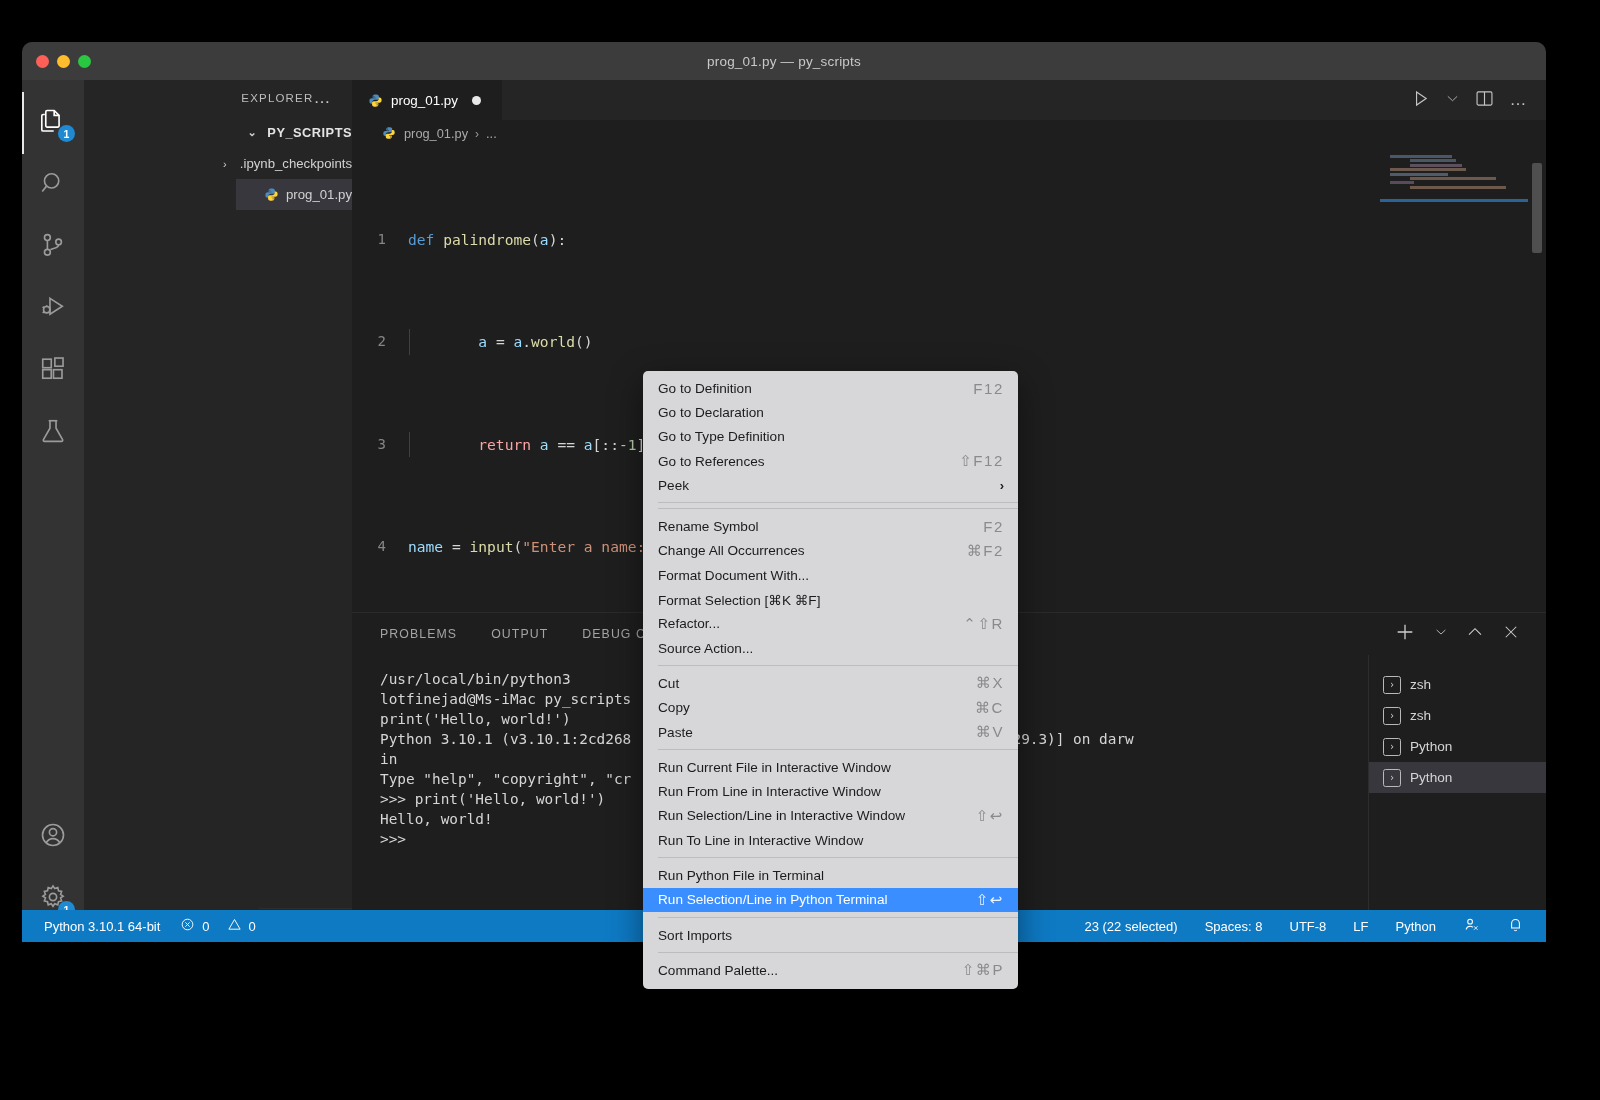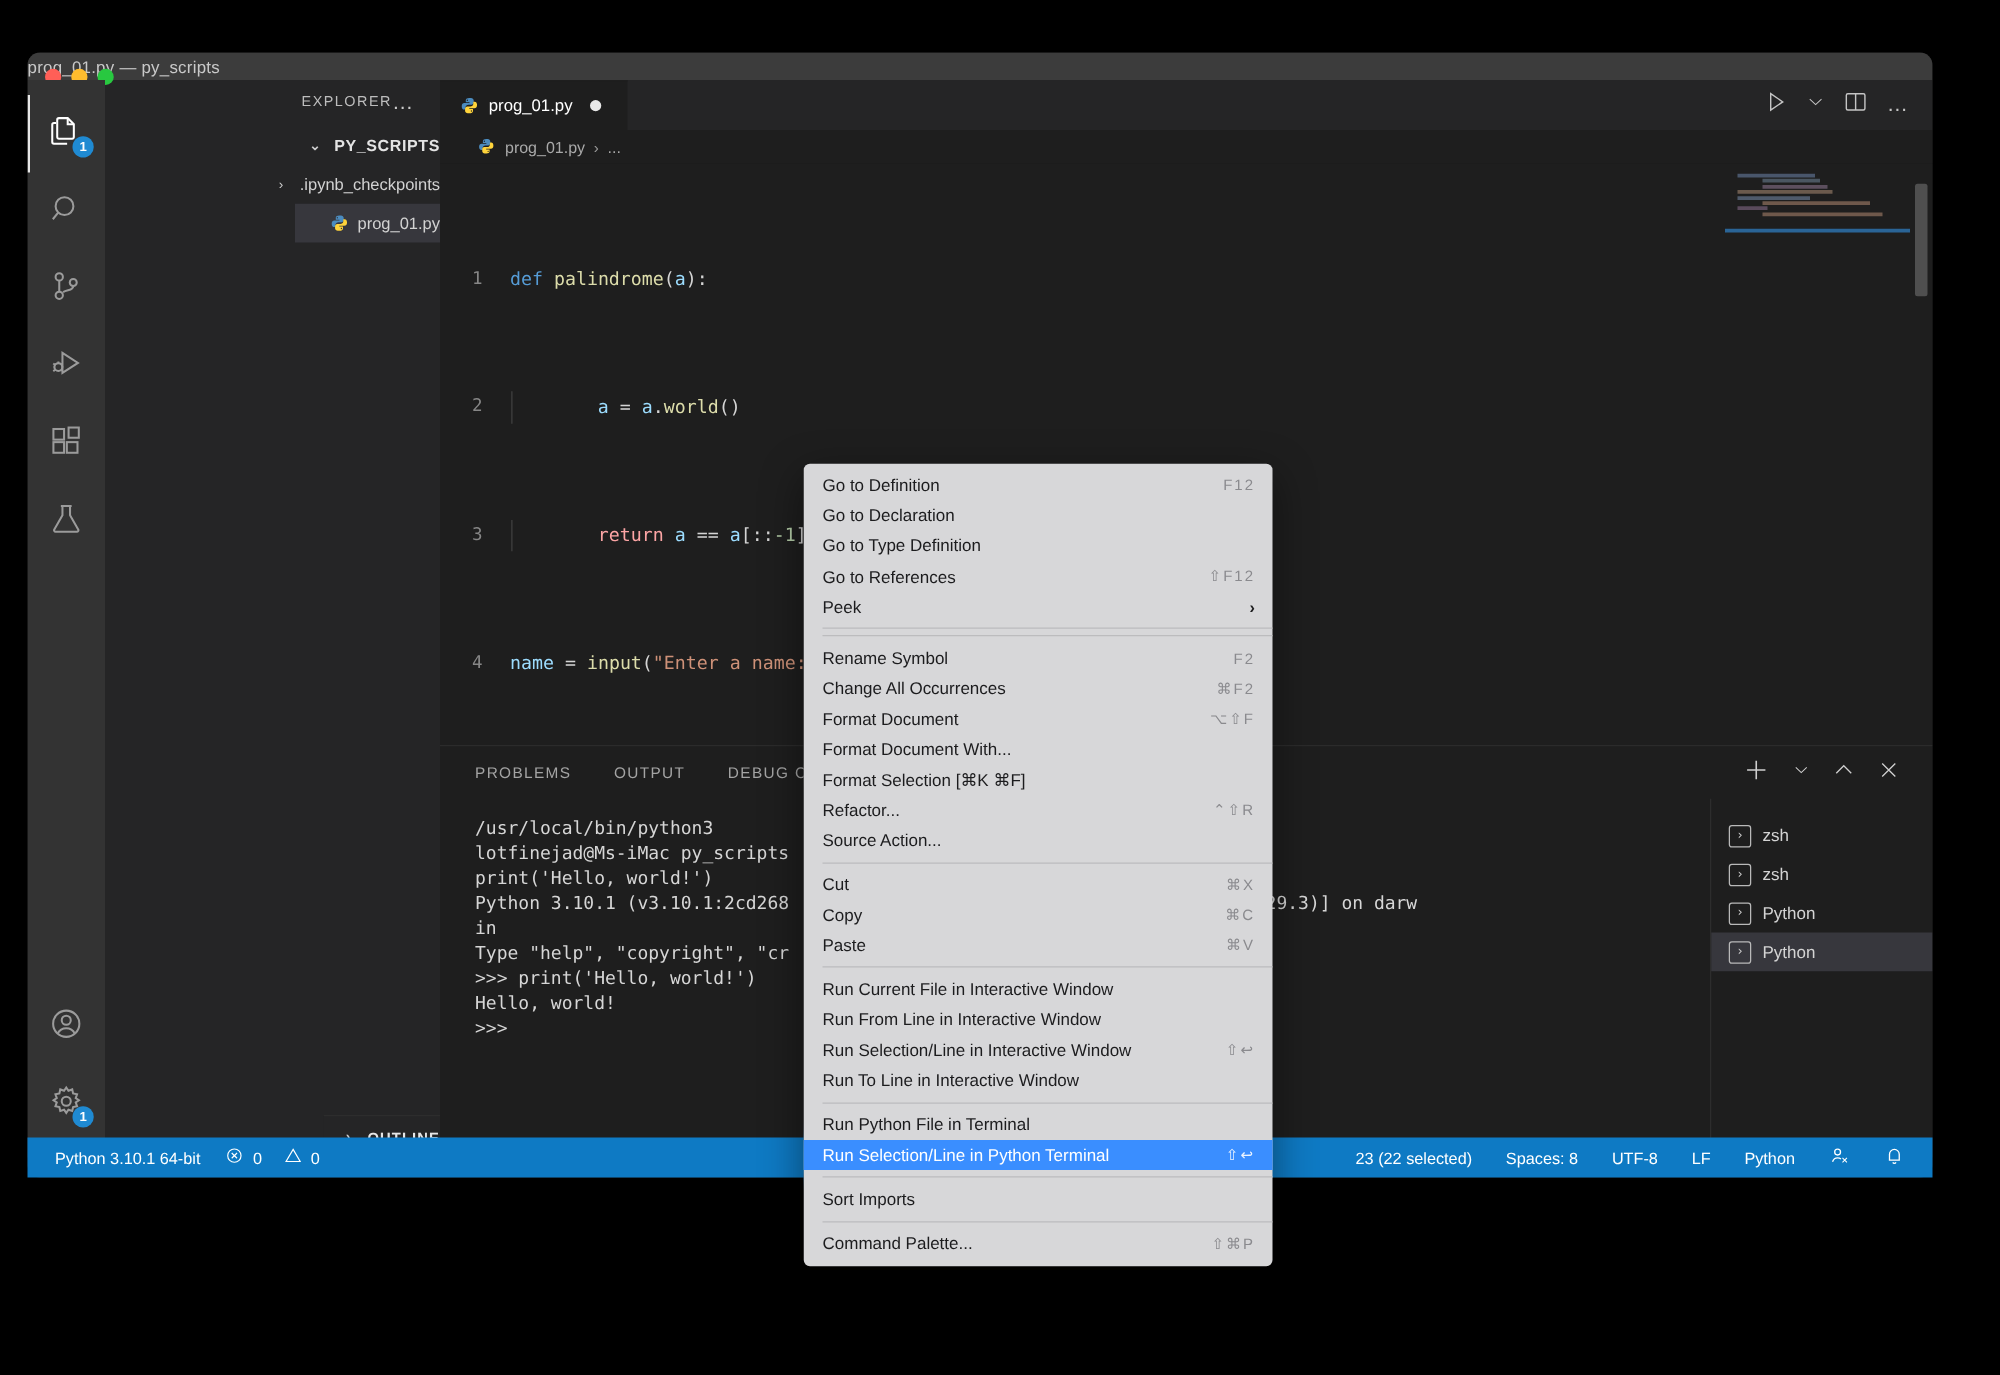--- a/index.html
+++ b/index.html
@@ -11,22 +11,22 @@
   }
   #root { position:relative; width:1600px; height:1100px; background:#000; }
 
   
   .window {
     position:absolute; left:22px; top:42px; width:1524px; height:900px;
     background:#1f1f1f; border-radius:10px; overflow:hidden;
     box-shadow:0 18px 60px rgba(0,0,0,.75);
   }
   .titlebar {
-    height:22px; background:#3c3c3c; position:relative;
-    display:flex; align-items:center; justify-content:flex-start;
+    height:38px; background:#3c3c3c; position:relative;
+    display:flex; align-items:center; justify-content:center;
   }
   .traffic { position:absolute; left:14px; top:0; height:38px; display:flex; align-items:center; gap:8px; }
   .dot { width:13px; height:13px; border-radius:50%; }
   .dot.red{background:#ff5f57;} .dot.yellow{background:#febc2e;} .dot.green{background:#28c840;}
   .title-text { color:#c9c9c9; font-size:13.5px; letter-spacing:.2px; }
 
   
   .body { display:flex; height:862px; }
 
   
@@ -163,21 +163,21 @@
     background:#d6d6d6cc; background-color:#d7d7d9; border-radius:5px;
     box-shadow:0 10px 34px rgba(0,0,0,.45); padding:5px 0 6px 0;
     z-index:50; backdrop-filter:blur(6px);
   }
   .mi {
     height:24.3px; display:flex; align-items:center; padding:0 14px 0 15px;
     color:#1c1c1e; font-size:13.6px; white-space:nowrap;
   }
   .mi.selected { background:#3a8eff; color:#ffffff; }
   .mi .label { flex:1; }
-  .mi .accel { color:#8a8a8e; font-size:12px; letter-spacing:1.6px; }
+  .mi .accel { color:#8a8a8e; font-size:15px; letter-spacing:1.6px; }
   .mi.selected .accel { color:#eaf3ff; }
   .mi .chev { color:#1c1c1e; font-size:13px; font-weight:bold; }
   .msep { height:1px; background:#bcbcbe; margin:5px 0 5px 15px; }
 </style>
 </head>
 <body>
 
 <div id="root">
 
   <div class="window">
@@ -550,24 +550,20 @@
 
     <div class="mi">
       <span class="label">Rename Symbol</span>
       <span class="accel">F2</span>
     </div>
     <div class="mi">
       <span class="label">Change All Occurrences</span>
       <span class="accel">⌘F2</span>
     </div>
     <div class="mi">
-      <span class="label">Format Document</span>
-      <span class="accel">⌥⇧F</span>
-    </div>
-    <div class="mi">
       <span class="label">Format Document With...</span>
       <span class="accel"></span>
     </div>
     <div class="mi">
       <span class="label">Format Selection [⌘K ⌘F]</span>
       <span class="accel"></span>
     </div>
     <div class="mi">
       <span class="label">Refactor...</span>
       <span class="accel">⌃⇧R</span>

